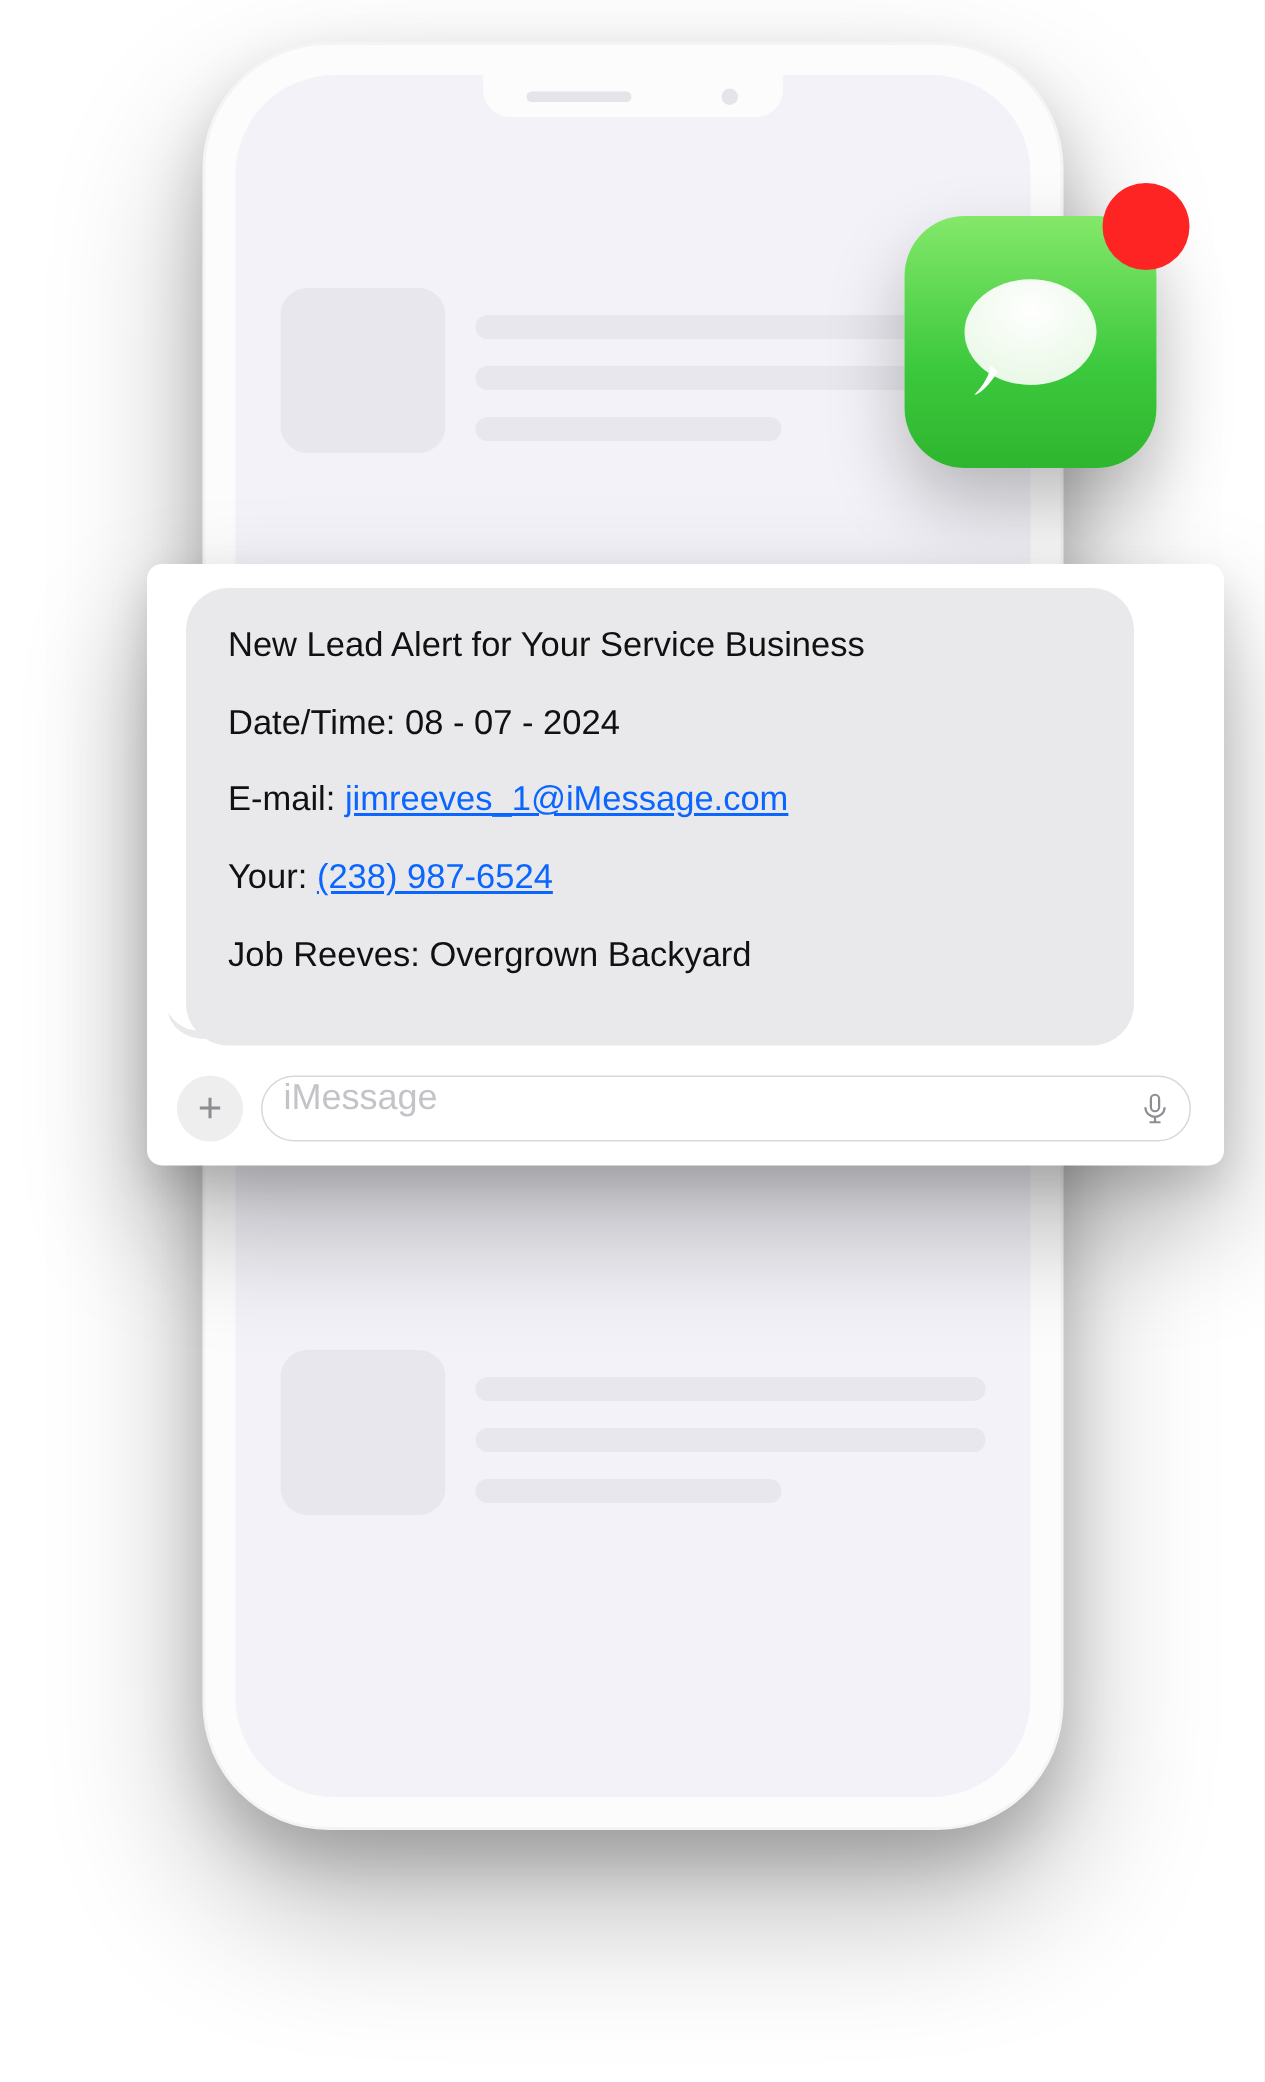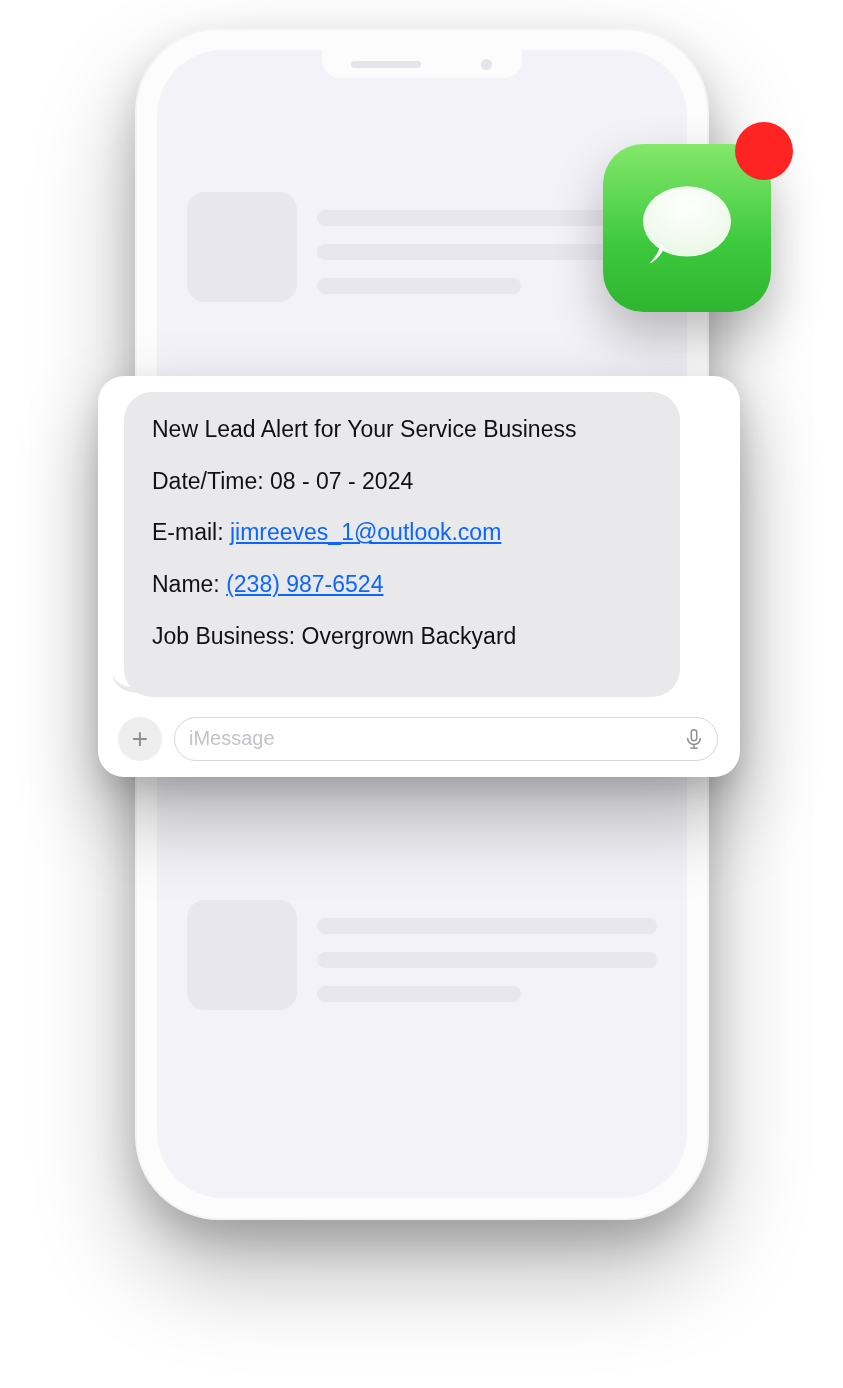--- a/index.html
+++ b/index.html
@@ -128,23 +128,23 @@
     border-radius: 50%;
     background: #ff2424;
   }
   .bubble-svg { width: 110px; height: 110px; }
 
   
   .card {
     position: absolute;
     left: 98px;
     top: 376px;
-    width: 642px;
+    width: 718px;
     background: #ffffff;
-    border-radius: 26px;
+    border-radius: 10px;
     box-shadow: 0 40px 80px rgba(0,0,0,.28), 0 12px 28px rgba(0,0,0,.12);
     padding: 16px 16px 8px 16px;
   }
   .msg-bubble {
     position: relative;
     background: #e9e9eb;
     border-radius: 28px;
     padding: 22px 28px 24px 28px;
     font-size: 23px;
     line-height: 1.38;
@@ -186,24 +186,24 @@
     font-weight: 300;
     user-select: none;
   }
   .imessage-input {
     flex: 1;
     height: 44px;
     border-radius: 22px;
     border: 1.5px solid #d8d8db;
     background: #ffffff;
     display: flex;
-    align-items: center;
+    align-items: flex-start;
     padding: 0 14px;
     color: #c3c3c8;
-    font-size: 20px;
+    font-size: 24px;
     position: relative;
   }
   .mic {
     position: absolute;
     right: 12px;
     top: 50%;
     transform: translateY(-50%);
     width: 22px;
     height: 22px;
     color: #8d8d92;
@@ -259,27 +259,27 @@
 </div>
 
 <div class="card">
   <div class="msg-bubble">
     <div class="tail"></div>
     <div class="msg-title">New Lead Alert for Your Service Business</div>
     <div class="msg-line">
       <span>Date/Time: </span><span>08 - 07 - 2024</span>
     </div>
     <div class="msg-line">
-      <span>E-mail: </span><span class="link">jimreeves_1@outlook.com</span>
-    </div>
-    <div class="msg-line">
-      <span>Name: </span><span class="link">(238) 987-6524</span>
-    </div>
-    <div class="msg-line">
-      <span>Job Business: </span><span>Overgrown Backyard</span>
+      <span>E-mail: </span><span class="link">jimreeves_1@iMessage.com</span>
+    </div>
+    <div class="msg-line">
+      <span>Your: </span><span class="link">(238) 987-6524</span>
+    </div>
+    <div class="msg-line">
+      <span>Job Reeves: </span><span>Overgrown Backyard</span>
     </div>
   </div>
 
   <div class="input-row">
     <div class="add-btn">+</div>
     <div class="imessage-input">
       <span>iMessage</span>
       <svg class="mic" viewBox="0 0 24 24" fill="none" stroke="currentColor" stroke-width="1.6">
         <rect x="9" y="2" width="6" height="12" rx="3"></rect>
         <path d="M5 11a7 7 0 0 0 14 0"></path>

